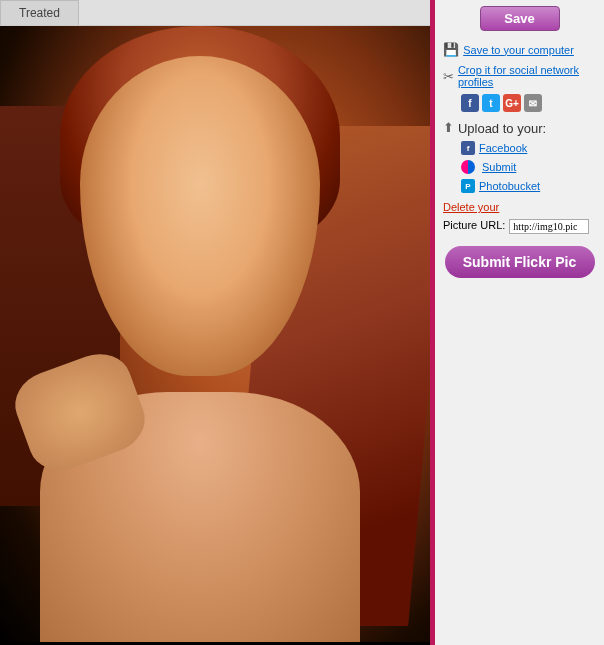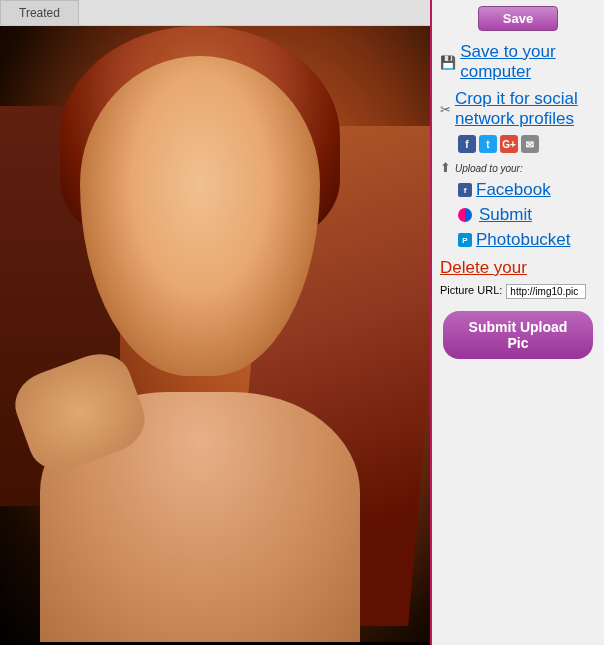--- a/index.html
+++ b/index.html
@@ -117,57 +117,56 @@
       transform: rotate(-20deg);
     }
 
     .sidebar {
       width: 174px;
       background: #f0f0f0;
       padding: 6px 8px;
       display: flex;
       flex-direction: column;
       gap: 4px;
-      border-left: 2px solid #be185d;
+      border-left: 5px solid #be185d;
     }
     .save-button-main {
       background: linear-gradient(to bottom, #cc88cc, #aa44aa);
       color: white;
       border: 1px solid #884488;
       border-radius: 4px;
       padding: 4px 12px;
       font-size: 13px;
       font-weight: bold;
       cursor: pointer;
       text-align: center;
       width: 80px;
       align-self: center;
       margin-bottom: 4px;
     }
     .sidebar-link {
       color: #0066cc;
       text-decoration: underline;
       cursor: pointer;
-      font-size: 17px;
+      font-size: 11px;
       display: flex;
       align-items: center;
       gap: 3px;
     }
     .sidebar-link.red {
       color: #cc2200;
     }
     .sidebar-link.purple {
       color: #7700aa;
       font-weight: bold;
     }
     .sidebar-section-label {
-      font-size: 10px;
+      font-size: 13px;
       color: #333;
       margin-top: 2px;
-      font-style: italic;
     }
     .social-icons {
       display: flex;
       gap: 3px;
       margin-left: 18px;
       margin-top: 2px;
     }
     .social-icon {
       width: 18px;
       height: 18px;
@@ -216,20 +215,21 @@
       gap: 4px;
       font-size: 11px;
       margin-top: 2px;
     }
     .picture-url-input {
       border: 1px solid #aaa;
       padding: 1px 3px;
       font-size: 10px;
       width: 80px;
       background: white;
+      font-family: Liberation Serif, serif;
     }
     .submit-another-btn {
       background: linear-gradient(to bottom, #bb66bb, #993399);
       color: white;
       border: none;
       border-radius: 16px;
       padding: 8px 16px;
       font-size: 14px;
       font-weight: bold;
       cursor: pointer;
@@ -325,16 +325,16 @@
       <div style="margin-top:4px;">
         <span class="sidebar-link red">Delete your</span>
       </div>
 
 
       <div class="picture-url-row">
         <span>Picture URL:</span>
         <input class="picture-url-input" type="text" value="http://img10.pic" style="">
       </div>
 
-      <button class="submit-another-btn">Submit Upload Pic</button>
+      <button class="submit-another-btn">Submit Flickr Pic</button>
     </div>
   </div>
 </div>
 
 </body></html>

